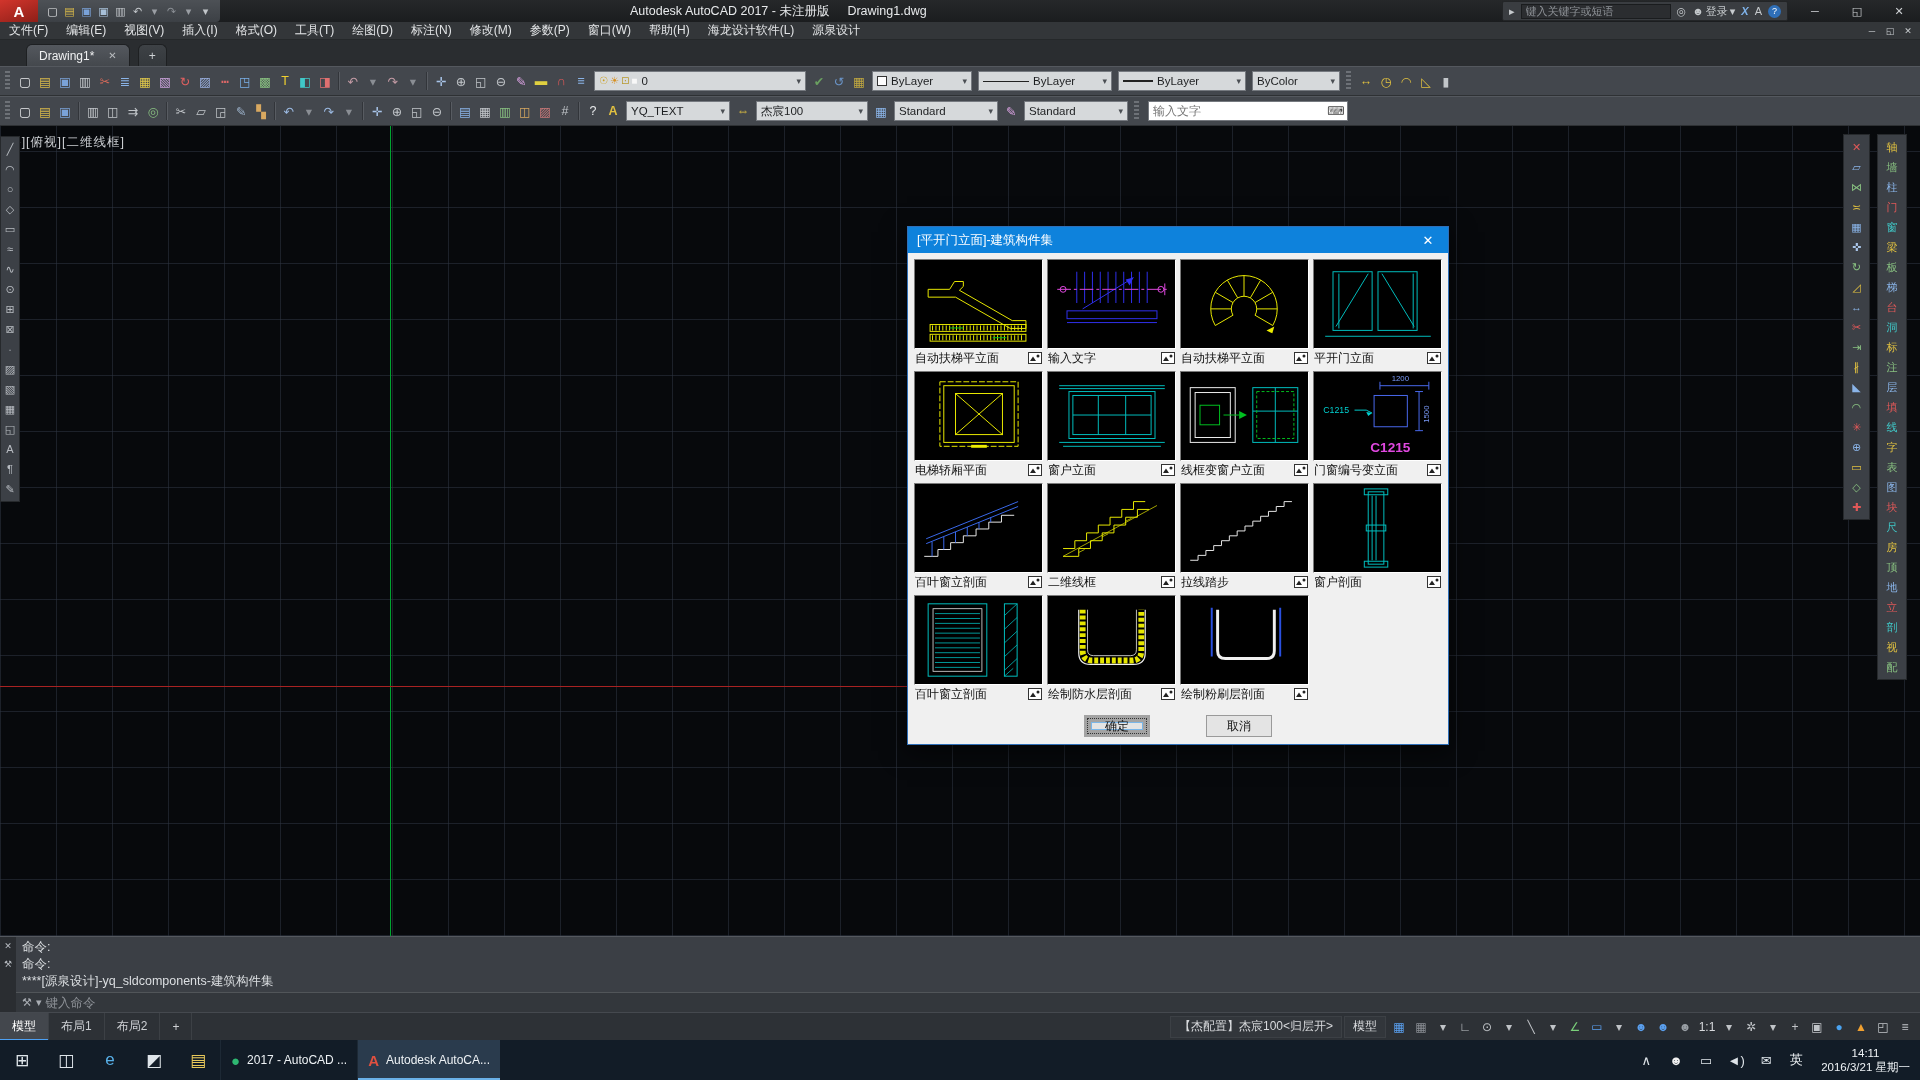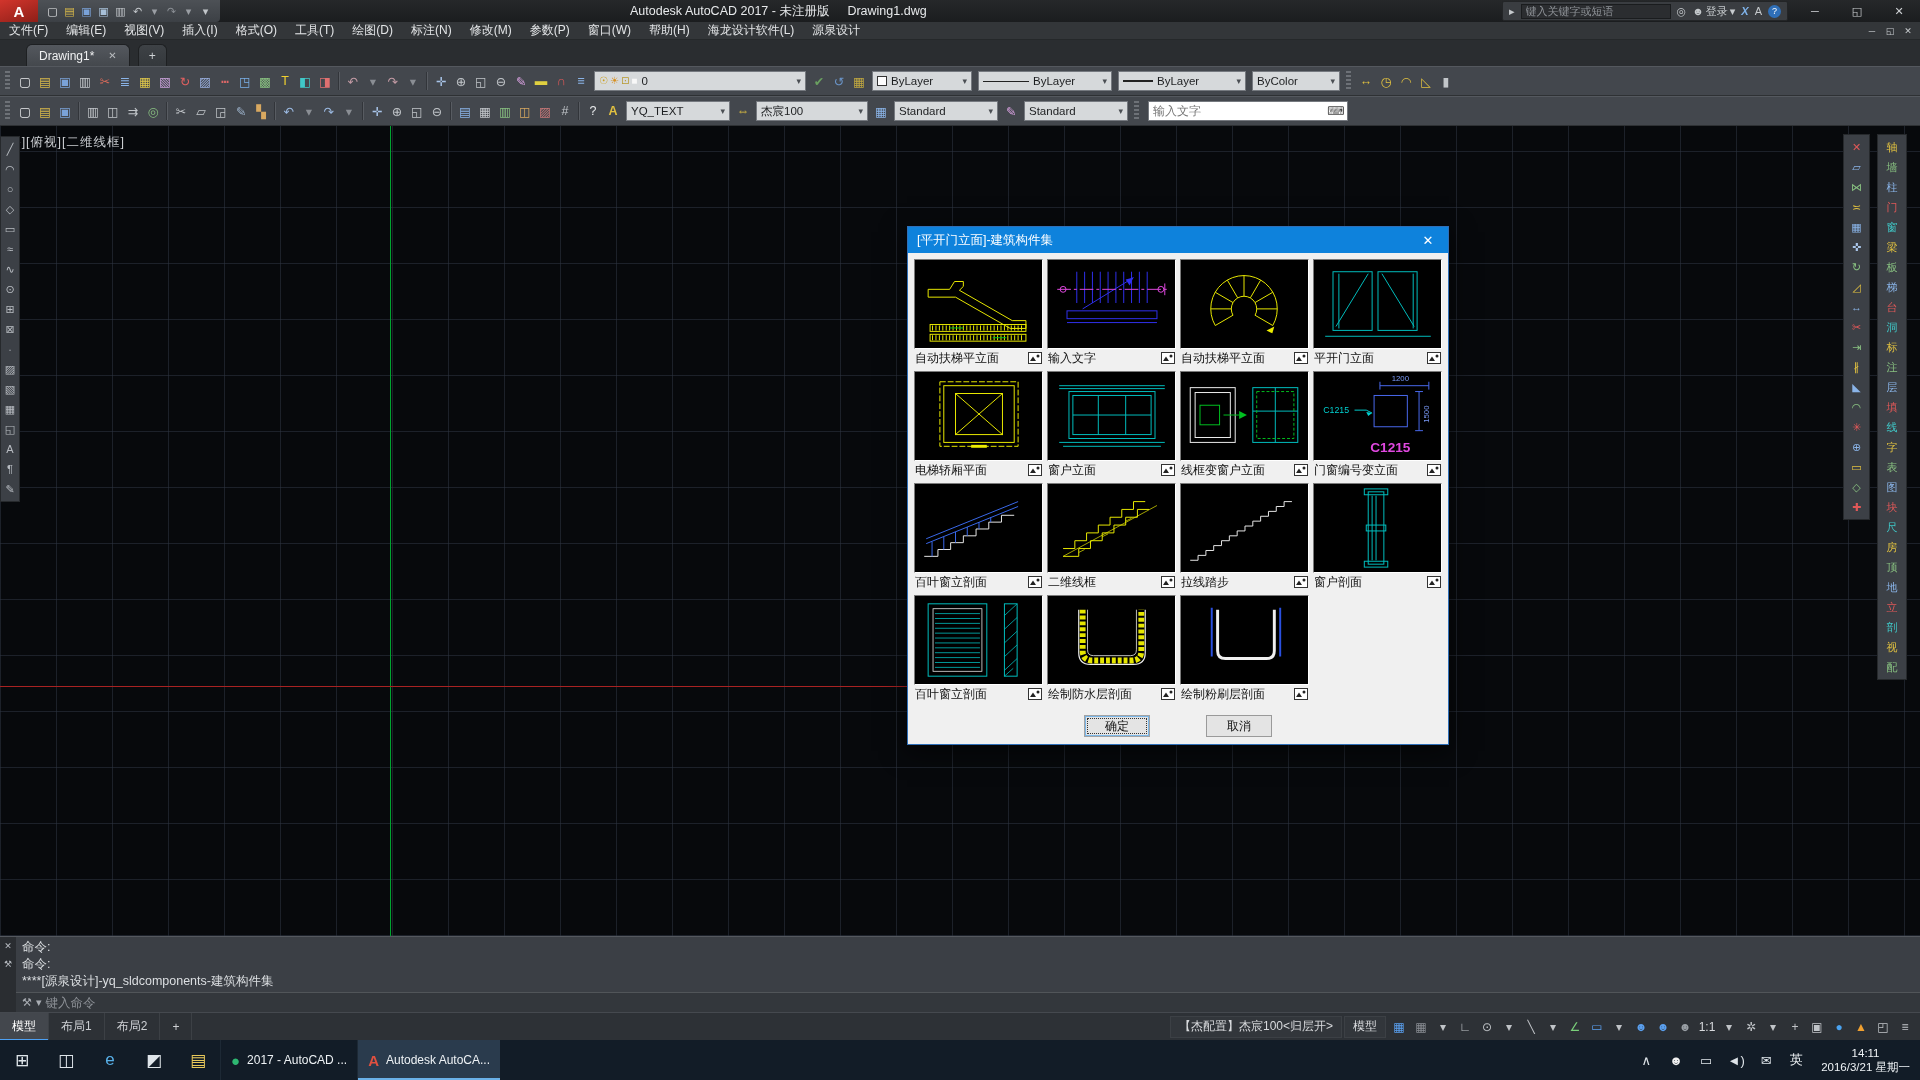--- a/index.html
+++ b/index.html
@@ -70,21 +70,21 @@
   .dlg-title{height:26px;background:#0e82dc;color:#fff;display:flex;align-items:center;font-size:12.5px;padding:0 9px;}
   .dlg-close{margin-left:auto;color:#fff;font-size:13px;width:22px;text-align:center;}
   .dlg-grid{display:grid;grid-template-columns:repeat(4,129px);grid-auto-rows:auto;gap:4px;padding:6px;}
   .tile{width:129px;}
   .thumb{height:90px;background:#000;border:1px solid;border-color:#7a7a7a #fff #fff #7a7a7a;}
   .thumb svg{width:100%;height:100%;display:block;}
   .tlabel{height:18px;display:flex;align-items:center;justify-content:space-between;font-size:12px;color:#111;padding:0 1px;}
   .pv{flex:none;}
   .dlg-btns{display:flex;justify-content:center;gap:56px;padding-top:6px;}
   .btn{width:66px;height:22px;font-size:12px;display:flex;align-items:center;justify-content:center;background:#e4e4e4;border:1px solid #9a9a9a;color:#111;}
-  .btn.default{border:1px solid #a3a3a3;box-shadow:inset 0 0 0 1px #7ab6e8;outline:1px dotted #333;outline-offset:-4px;}
+  .btn.default{border:7px solid #a3a3a3;box-shadow:inset 0 0 0 1px #7ab6e8;outline:1px dotted #333;outline-offset:-4px;}
 
   
   .cmd{position:absolute;left:0;top:936px;width:1920px;height:76px;background:#3b3f45;display:flex;border-top:1px solid #54585e;}
   .cmdstrip{width:16px;background:#2a2d31;display:flex;flex-direction:column;align-items:center;gap:8px;padding-top:4px;color:#b6bac0;font-size:9px;}
   .cmdbody{flex:1;display:flex;flex-direction:column;}
   .cmdhist{flex:1;padding:2px 6px;}
   .cmdline{color:#dcdfe2;font-size:12.5px;height:17px;line-height:17px;white-space:pre;}
   .cmdinput{height:22px;background:#33373c;border-top:1px solid #515559;display:flex;align-items:center;gap:4px;padding:0 6px;}
   .cmdinput .ci{color:#a9adb3;font-size:11px;}
   .cmdinput input{flex:1;background:transparent;border:none;outline:none;color:#c4c8cc;font-size:12.5px;}

